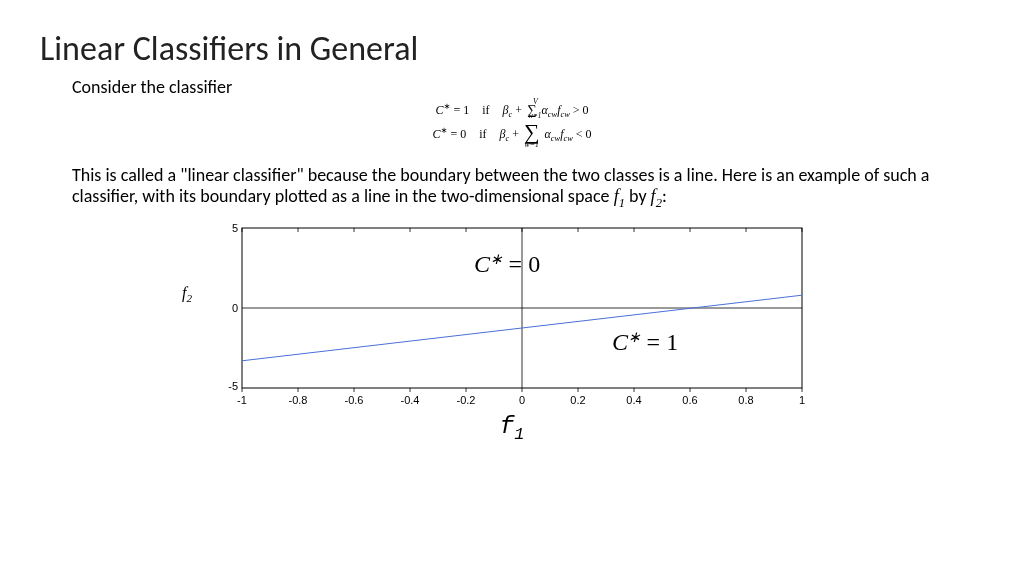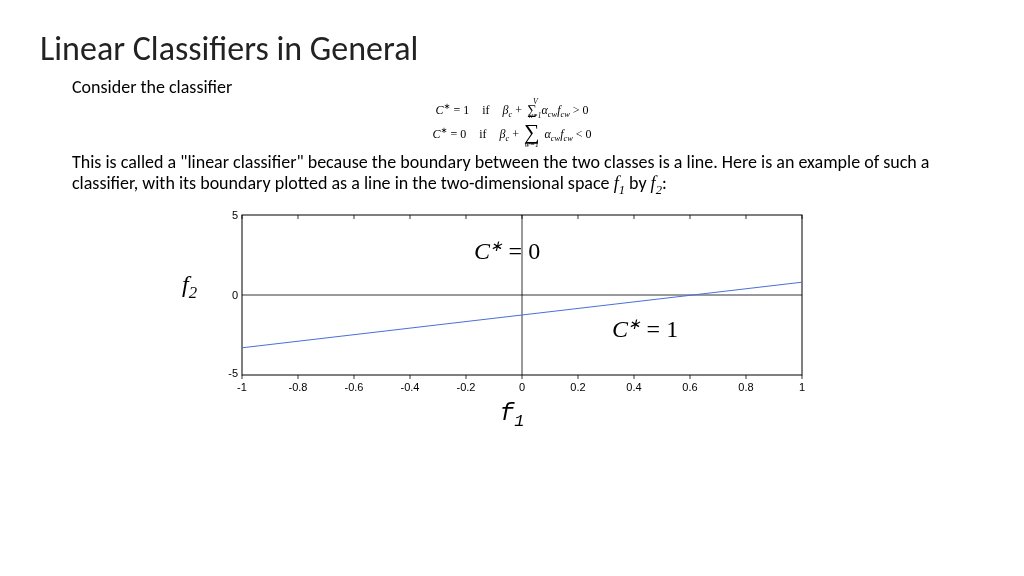--- a/index.html
+++ b/index.html
@@ -76,21 +76,21 @@
     font-family: Arial, sans-serif;
     font-size: 11px;
     fill: #000;
   }
   .ylabel-outer {
     position:absolute;
     left: -30px;
     top: 66px;
     font-family: "Cambria Math", "Times New Roman", serif;
     font-style: italic;
-    font-size: 24px;
+    font-size: 16px;
   }
   .xlabel-outer {
     position:absolute;
     bottom: -4px;
     left: 50%;
     transform: translateX(-50%);
     font-family: Liberation Mono, monospace;
     font-style: italic;
     font-size: 24px;
   }
@@ -114,21 +114,21 @@
     <span class="sum-inline">
       <span class="sigma">∑</span>
       <span class="upper">V</span>
       <span class="lower">w=1</span>
     </span>
     <span class="mi">α</span><span class="sub mi">cw</span><span class="mi">f</span><span class="sub mi">cw</span>
     <span> <span>&gt;</span> </span>
     <span>0</span>
   </div>
 
-  <div class="math-block" style="margin-bottom:4px;">
+  <div class="math-block" style="margin-bottom:17px;">
     <span class="mi">C</span><span class="sup">∗</span>
     <span> = </span>
     <span>0</span>
     <span class="if">if</span>
     <span class="mi">β</span><span class="sub mi">c</span>
     <span>+</span>
     <span class="sum-big">
       <span class="sigma">∑</span>
       <span class="lower">w=1</span>
     </span>

